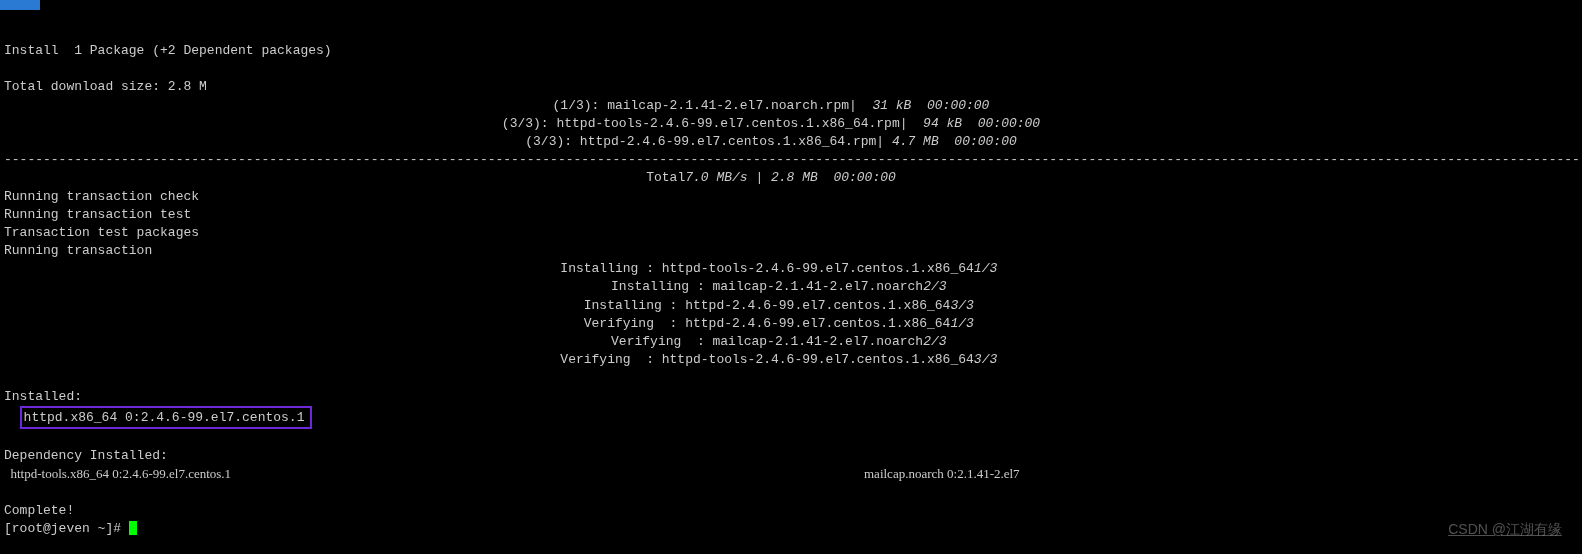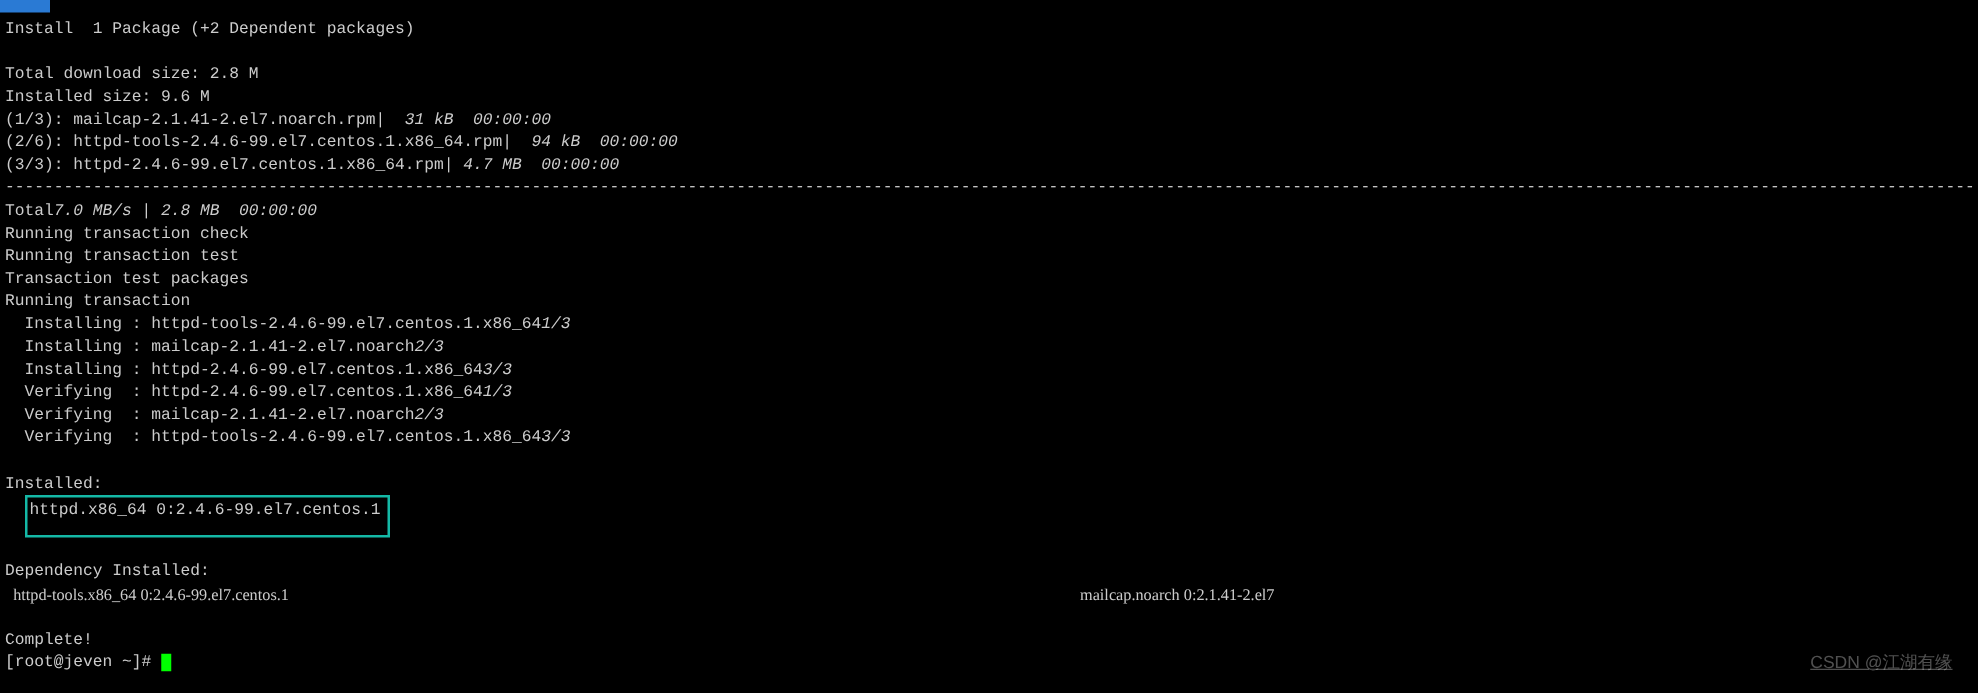--- a/index.html
+++ b/index.html
@@ -24,37 +24,38 @@
     background: #2a7ad4;
     color: #fff;
     padding: 0 20px;
     font-size: 11px;
     height: 10px;
     line-height: 0;
     overflow: hidden;
   }
   .term {
     padding: 4px 4px;
+    margin-top: 28px;
   }
   .line {
     display: flex;
-    justify-content: flex-start;
+    justify-content: center;
     white-space: pre;
   }
   .left { white-space: pre; }
   .right { white-space: pre; text-align: right; padding-right: 40px; font-style: italic;}
   .dashes {
     white-space: nowrap;
     overflow: hidden;
     letter-spacing: 0;
   }
   .boxed {
     display: inline-block;
-    border: 2px solid #14b8a6;
-    padding: 1px 6px 11px 2px;
+    border: 2px solid #6d28d9;
+    padding: 1px 6px 0 2px;
   }
   .twocol {
     display: flex;
     font-family: Liberation Serif, serif;
   }
   .colA { width: 860px; white-space: pre; }
   .colB { white-space: pre; }
   .watermark {
     position: absolute;
     right: 20px;
@@ -78,28 +79,27 @@
 
 <div class="tabbar">
   <div class="tabactive"></div>
 </div>
 
 <div class="term">
 
   <div class="left">Install  1 Package (+2 Dependent packages)</div>
   <div class="left">&nbsp;</div>
   <div class="left">Total download size: 2.8 M</div>
-  <div class="left">Installed size: 9.6 M</div>
 
   <div class="line">
     <span class="left">(1/3): mailcap-2.1.41-2.el7.noarch.rpm</span>
     <span class="right">|  31 kB  00:00:00</span>
   </div>
   <div class="line">
-    <span class="left">(2/6): httpd-tools-2.4.6-99.el7.centos.1.x86_64.rpm</span>
+    <span class="left">(3/3): httpd-tools-2.4.6-99.el7.centos.1.x86_64.rpm</span>
     <span class="right">|  94 kB  00:00:00</span>
   </div>
   <div class="line">
     <span class="left">(3/3): httpd-2.4.6-99.el7.centos.1.x86_64.rpm</span>
     <span class="right">| 4.7 MB  00:00:00</span>
   </div>
 
   <div class="dashes">--------------------------------------------------------------------------------------------------------------------------------------------------------------------------------------------------------------------------------------------------------------------------------------</div>
 
   <div class="line">

